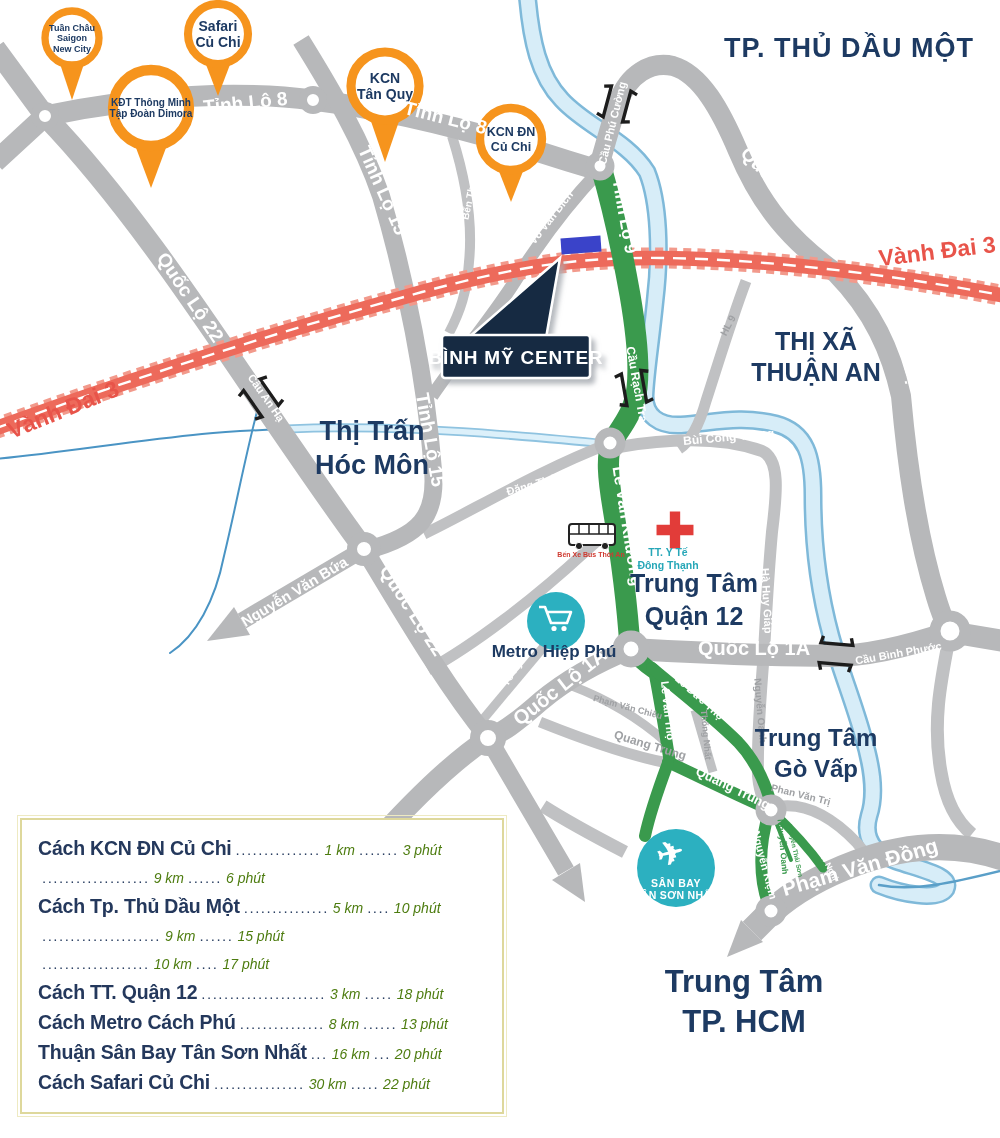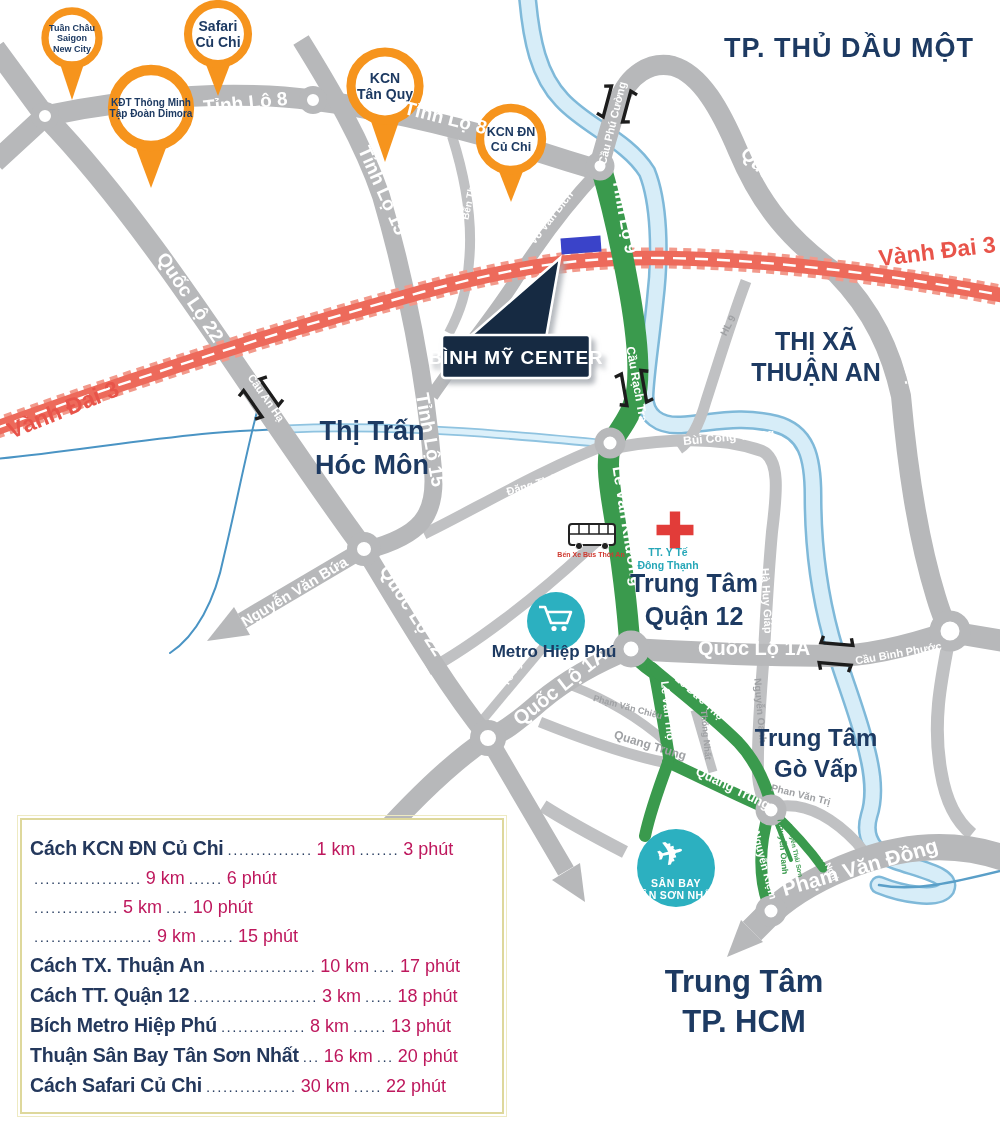--- a/index.html
+++ b/index.html
@@ -8,25 +8,25 @@
   svg text{font-family:"Liberation Sans",sans-serif;font-weight:bold;}
   .lbl-w{fill:#ffffff;}
   .lbl-g{fill:#9fa1a4;}
   .lbl-gr{fill:#3a9a4d;}
   .lbl-rd{fill:#e8544a;}
   .lbl-navy{fill:#1d3a62;}
   .lbl-teal{fill:#27a7b8;}
   .lbl-red{fill:#cf3a30;}
   .distance-table{position:absolute;left:20px;top:818px;width:484px;height:296px;
       box-sizing:border-box;border:2px solid #ded89c;outline:1px solid #eeeac2;outline-offset:2px;
-      background:#fff;padding:14px 8px;display:flex;flex-direction:column;justify-content:space-between;}
+      background:#fff;padding:14px 16px;display:flex;flex-direction:column;justify-content:space-between;}
   .distance-table .row{display:flex;align-items:baseline;white-space:nowrap;color:#24385c;line-height:28px;}
   .distance-table .nm{font-weight:bold;font-size:19.5px;letter-spacing:-0.2px;}
   .distance-table .dots{font-size:15px;letter-spacing:1.5px;margin:0 4px;color:#2c4164;}
-  .distance-table .val{font-size:18px;color:#be185d;}
+  .distance-table .val{font-size:14px;font-style:italic;color:#4d7c0f;}
 </style>
 </head>
 <body>
 
 <div class="stage">
 <svg width="1000" height="1138" viewBox="0 0 1000 1138" xmlns="http://www.w3.org/2000/svg">
   <defs>
     <filter id="ds" x="-30%" y="-30%" width="160%" height="160%">
       <feDropShadow dx="4" dy="5" stdDeviation="2.5" flood-color="#a9adb3" flood-opacity="0.85"></feDropShadow>
     </filter>
@@ -254,47 +254,47 @@
         <span class="dots">.......</span>
         <span class="val">3 phút</span>
       </div>
       <div class="row">
         <span class="dots">...................</span>
         <span class="val">9 km</span>
         <span class="dots">......</span>
         <span class="val">6 phút</span>
       </div>
       <div class="row">
+        <span class="nm">Cách Tp. Thủ Dầu Một</span>
         <span class="dots">...............</span>
         <span class="val">5 km</span>
         <span class="dots">....</span>
         <span class="val">10 phút</span>
       </div>
       <div class="row">
         <span class="dots">.....................</span>
         <span class="val">9 km</span>
         <span class="dots">......</span>
         <span class="val">15 phút</span>
       </div>
       <div class="row">
-        <span class="nm">Cách TX. Thuận An</span>
         <span class="dots">...................</span>
         <span class="val">10 km</span>
         <span class="dots">....</span>
         <span class="val">17 phút</span>
       </div>
       <div class="row">
         <span class="nm">Cách TT. Quận 12</span>
         <span class="dots">......................</span>
         <span class="val">3 km</span>
         <span class="dots">.....</span>
         <span class="val">18 phút</span>
       </div>
       <div class="row">
-        <span class="nm">Bích Metro Hiệp Phú</span>
+        <span class="nm">Cách Metro Cách Phú</span>
         <span class="dots">...............</span>
         <span class="val">8 km</span>
         <span class="dots">......</span>
         <span class="val">13 phút</span>
       </div>
       <div class="row">
         <span class="nm">Thuận Sân Bay Tân Sơn Nhất</span>
         <span class="dots">...</span>
         <span class="val">16 km</span>
         <span class="dots">...</span>

